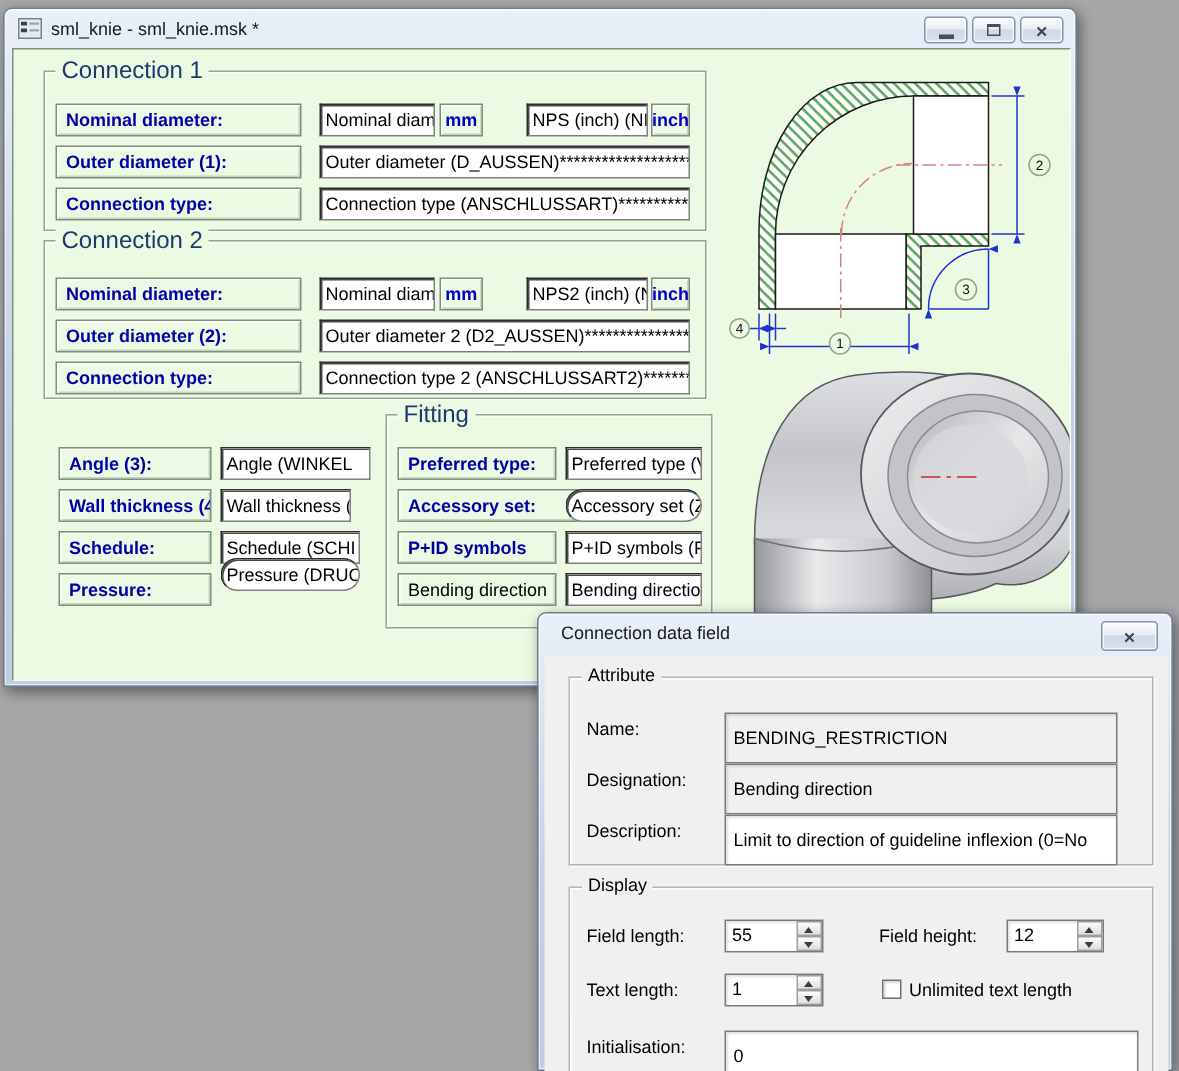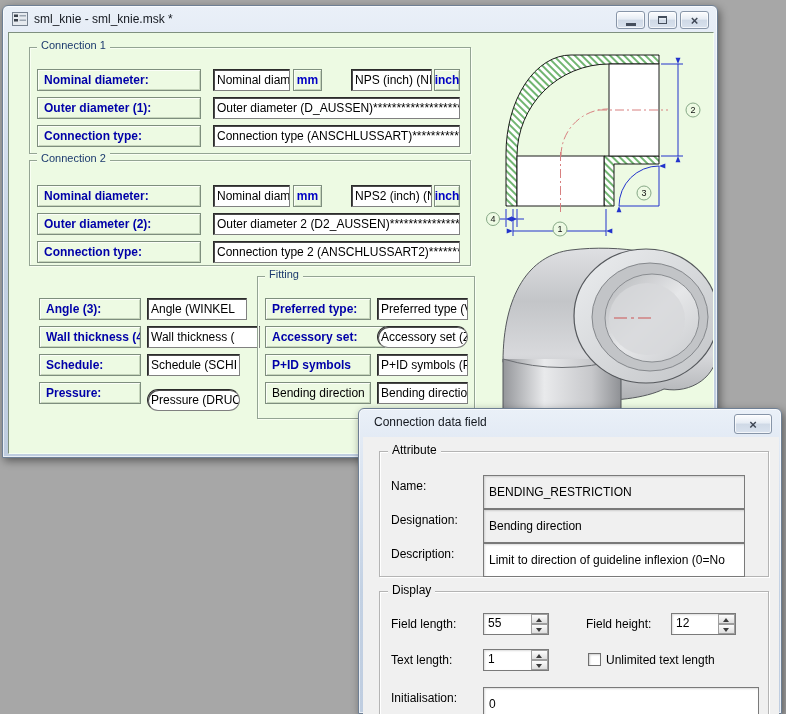--- a/index.html
+++ b/index.html
@@ -27,21 +27,21 @@
 
   
   #win-main { left:2px; top:5px; width:716px; height:453px; }
   .mask-icon { width:16px; height:16px; flex:0 0 auto; }
   #client {
     position:absolute; left:5px; top:26px; width:706px; height:422px;
     background:#edfae3; border:1px solid; border-color:#7f907f #f6fff0 #f6fff0 #7f907f;
     overflow:hidden;
   }
   .grp { position:absolute; border:1px solid #94a494; box-shadow: inset 1px 1px 0 #f9fff3, 1px 1px 0 #f9fff3; }
-  .grp-cap { position:absolute; top:-9px; left:7px; background:#edfae3; padding:0 4px; font-size:11px; color:#1c3a6e; white-space:nowrap; }
+  .grp-cap { position:absolute; top:-9px; left:7px; background:#edfae3; padding:0 4px; font-size:16px; color:#1c3a6e; white-space:nowrap; }
   .lblbox {
     position:absolute; height:22px; border:1px solid #7e8e7e;
     box-shadow: inset 1px 1px 0 rgba(255,255,255,.75), inset -1px -1px 0 rgba(110,130,100,.30);
     font-size:12px; font-weight:bold; color:#0000a8;
     display:flex; align-items:center; padding-left:6px; white-space:nowrap; overflow:hidden;
   }
   .lblbox.plain { color:#000; font-weight:normal; }
   .editbox {
     position:absolute; height:22px; background:#fff; color:#000;
     border:1px solid #808080; border-top-color:#2c2c2c; border-left-color:#2c2c2c;
@@ -127,25 +127,25 @@
     <div class="editbox" style="left:342px; top:152px; width:81px;">NPS2 (inch) (N</div>
     <div class="unitbox" style="left:425px; top:152px; width:26px;">inch</div>
     <div class="lblbox" style="left:28px; top:180px; width:164px;">Outer diameter (2):</div>
     <div class="editbox" style="left:204px; top:180px; width:247px;">Outer diameter 2 (D2_AUSSEN)***********************</div>
     <div class="lblbox" style="left:28px; top:208px; width:164px;">Connection type:</div>
     <div class="editbox" style="left:204px; top:208px; width:247px;">Connection type 2 (ANSCHLUSSART2)**************</div>
 
     <div class="lblbox" style="left:30px; top:265px; width:102px;">Angle (3):</div>
     <div class="editbox" style="left:138px; top:265px; width:100px;">Angle (WINKEL</div>
     <div class="lblbox" style="left:30px; top:293px; width:102px;">Wall thickness (4)</div>
-    <div class="editbox" style="left:138px; top:293px; width:113px;">Wall thickness (</div>
+    <div class="editbox" style="left:138px; top:293px; width:87px;">Wall thickness (</div>
     <div class="lblbox" style="left:30px; top:321px; width:102px;">Schedule:</div>
     <div class="editbox" style="left:138px; top:321px; width:93px;">Schedule (SCHI</div>
     <div class="lblbox" style="left:30px; top:349px; width:102px;">Pressure:</div>
-    <div class="editbox" style="left:138px; top:356px; width:93px;border-radius:11px;">Pressure (DRUC</div>
+    <div class="editbox" style="left:138px; top:339px; width:93px;border-radius:11px;">Pressure (DRUC</div>
 
     <div class="grp" style="left:248px; top:243px; width:218px; height:143px;">
       <span class="grp-cap">Fitting</span>
     </div>
     <div class="lblbox" style="left:256px; top:265px; width:106px;">Preferred type:</div>
     <div class="editbox" style="left:368px; top:265px; width:91px;">Preferred type (V</div>
     <div class="lblbox" style="left:256px; top:293px; width:120px;">Accessory set:</div>
     <div class="editbox" style="left:368px; top:293px; width:91px;border-radius:11px;">Accessory set (Z</div>
     <div class="lblbox" style="left:256px; top:321px; width:106px;">P+ID symbols</div>
     <div class="editbox" style="left:368px; top:321px; width:91px;">P+ID symbols (P</div>

